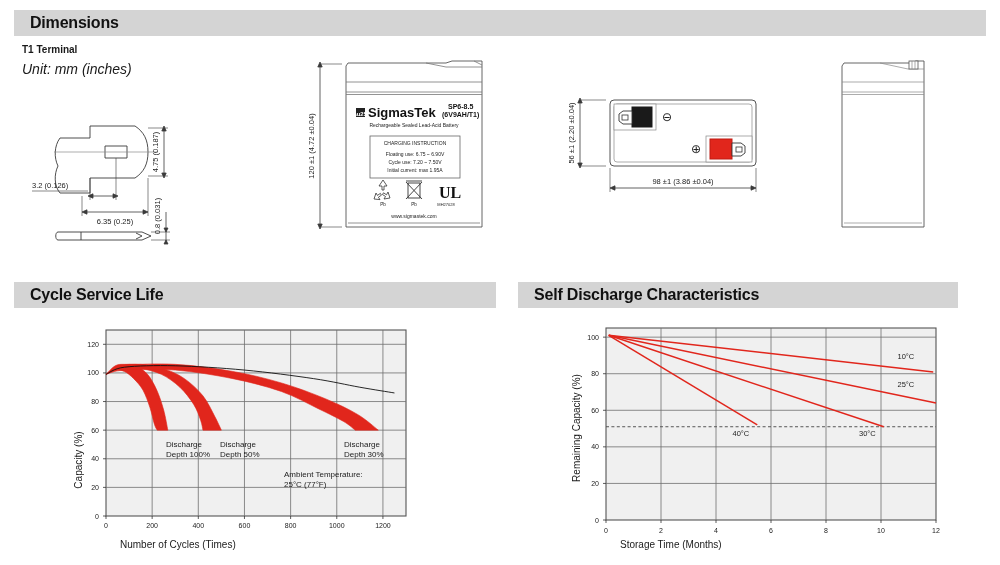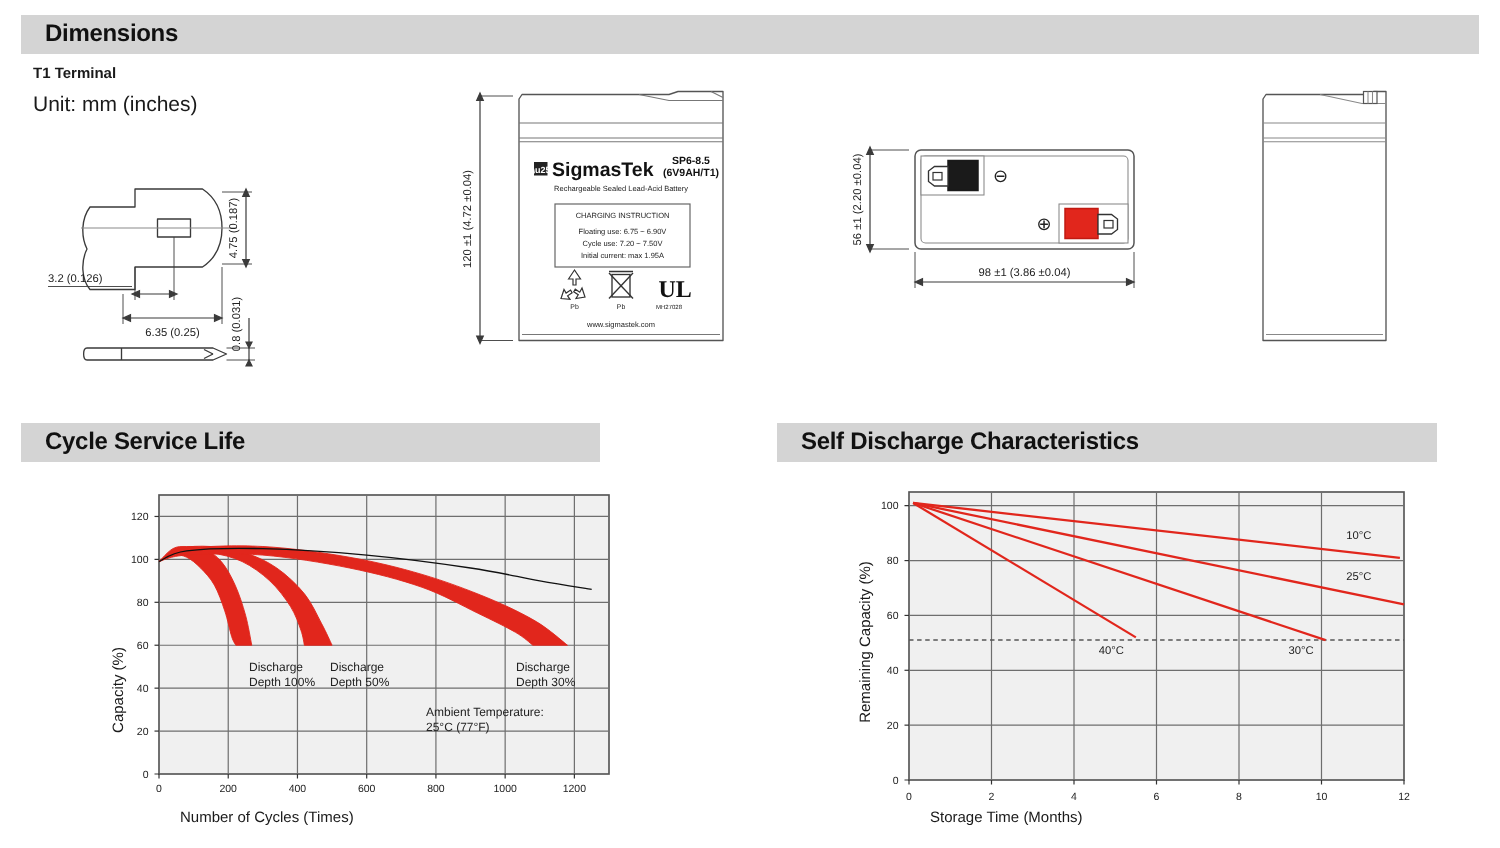--- a/index.html
+++ b/index.html
@@ -19,25 +19,25 @@
     padding-left:16px;
     box-sizing:border-box;
   }
   .sec-bar-title{
     font-size:16px;
     font-weight:bold;
     letter-spacing:-0.2px;
     color:#111;
   }
   #dimensions-bar{position:absolute;left:14px;top:10px;width:972px;}
-  #cycle-bar{position:absolute;left:14px;top:282px;width:386px;}
+  #cycle-bar{position:absolute;left:14px;top:282px;width:482px;}
   #self-bar{position:absolute;left:518px;top:282px;width:440px;}
 
   #t1-heading{position:absolute;left:22px;top:44px;font-size:10px;font-weight:bold;line-height:1.25;}
-  #t1-unit{position:absolute;left:22px;top:61px;font-size:14px;line-height:1.25;}
+  #t1-unit{position:absolute;left:22px;top:61px;font-size:14px;line-height:1.25;font-style:italic;}
 
   .draw{position:absolute;}
   .dimtxt{font-size:7.5px;fill:#222;font-family:"Liberation Sans",sans-serif;}
   .lbl-small{font-size:4.2px;fill:#222;font-family:"Liberation Sans",sans-serif;}
   .axis-txt{font-size:7px;fill:#222;font-family:"Liberation Sans",sans-serif;}
   .axis-title{font-size:10px;fill:#1a1a1a;font-family:"Liberation Sans",sans-serif;}
   .anno-txt{font-size:8px;fill:#222;font-family:"Liberation Sans",sans-serif;}
   .temp-txt{font-size:7.5px;fill:#222;font-family:"Liberation Sans",sans-serif;}
 </style>
 </head>

